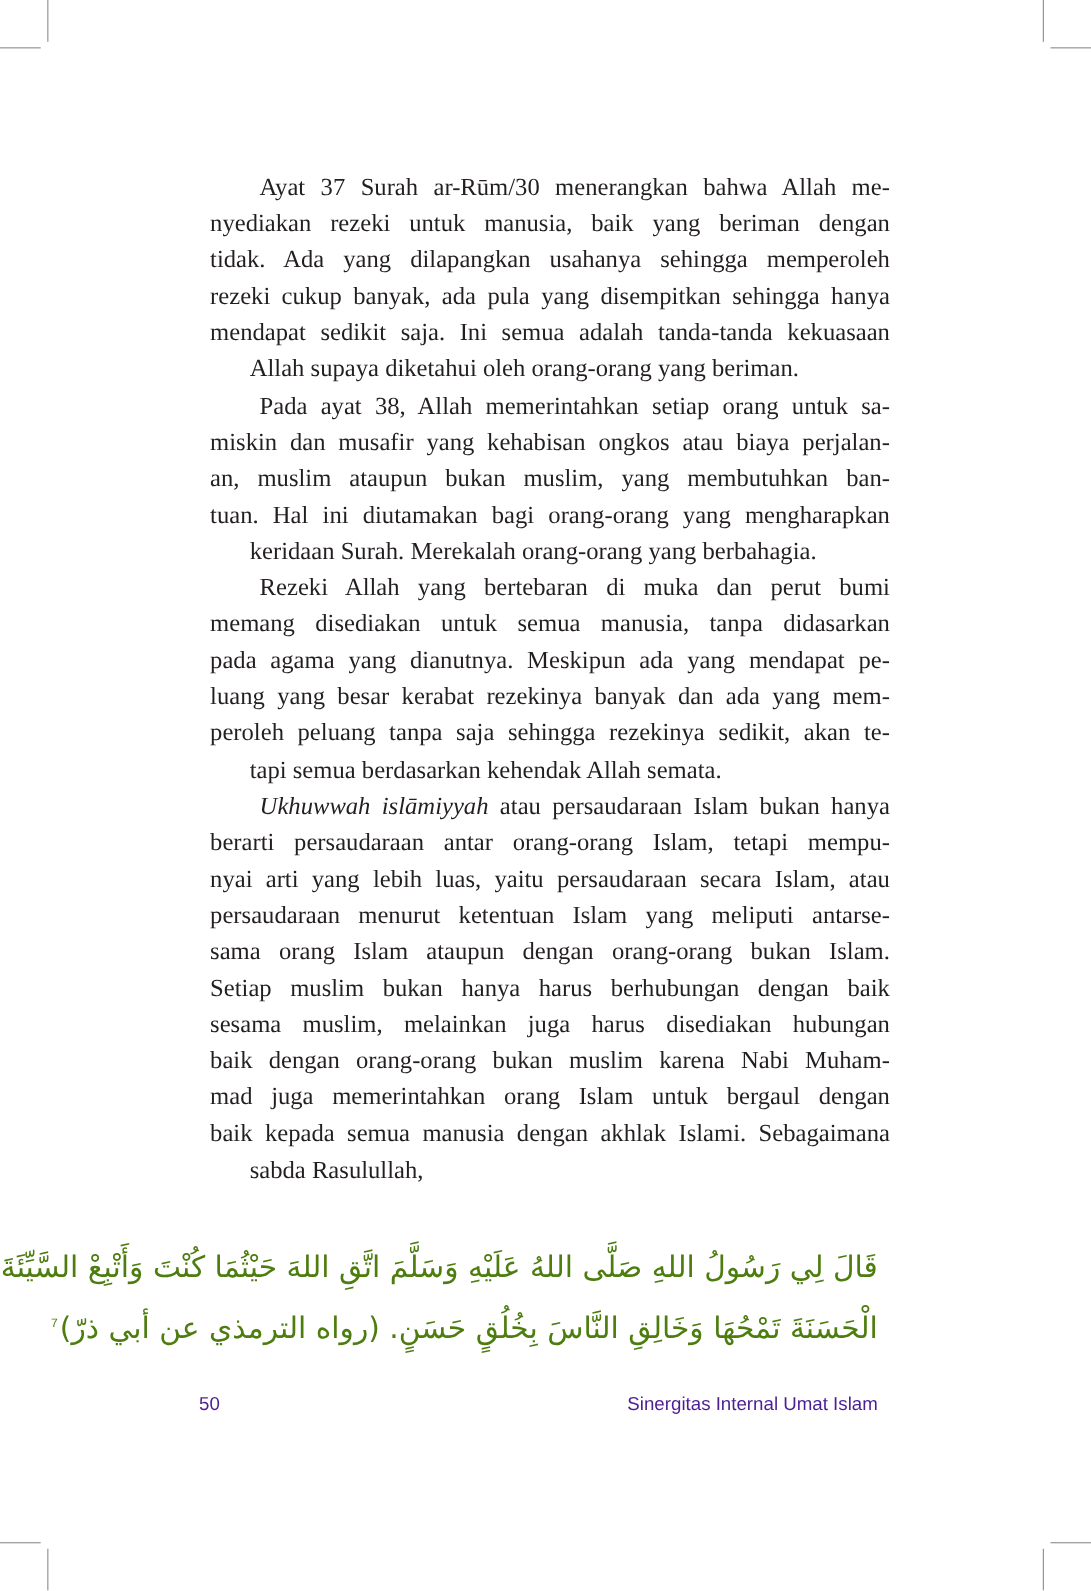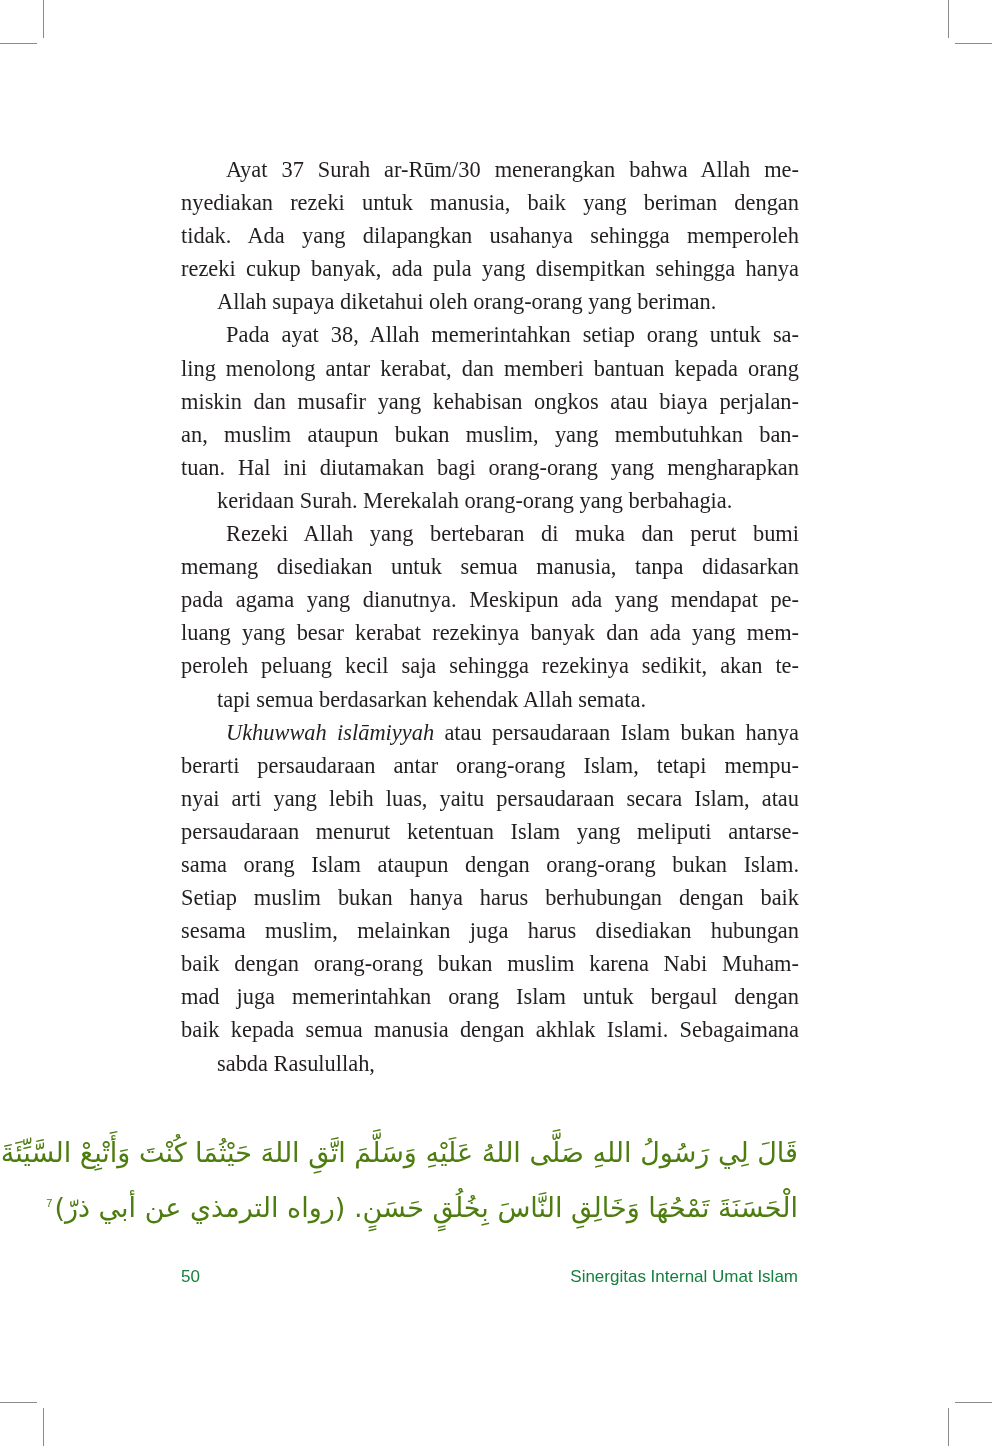--- a/index.html
+++ b/index.html
@@ -16,21 +16,21 @@
     }
     .crop {
       position: absolute;
       background: #8a8a8a;
     }
     .crop.v { width: 1px; }
     .crop.h { height: 1px; }
 
     .text-block {
       position: absolute;
-      left: 181px;
+      left: 191px;
       top: 153px;
       width: 618px;
       font-family: "Liberation Serif", "DejaVu Serif", serif;
       font-size: 22.4px;
       line-height: 33.1px;
     }
     .para {
       margin: 0;
       text-align: justify;
       text-indent: 45px;
@@ -78,21 +78,21 @@
       margin-right: 2px;
     }
 
     .footer {
       position: absolute;
       top: 1267px;
       left: 181px;
       width: 617px;
       font-family: "Liberation Sans", "DejaVu Sans", sans-serif;
       font-size: 17px;
-      color: #15803d;
+      color: #4c1d95;
       display: flex;
       justify-content: space-between;
     }
   </style>
 </head>
 <body>
 
 <div class="crop v" style="left:43px; top:0; height:38px;"></div>
 <div class="crop h" style="left:0; top:43px; width:37px;"></div>
 <div class="crop v" style="left:948px; top:0; height:38px;"></div>
@@ -101,36 +101,36 @@
 <div class="crop v" style="left:43px; top:1408px; height:38px;"></div>
 <div class="crop h" style="left:955px; top:1402px; width:37px;"></div>
 <div class="crop v" style="left:948px; top:1408px; height:38px;"></div>
 
 <div class="text-block">
   <p class="para">
     <span class="line first">Ayat 37 Surah ar-Rūm/30 menerangkan bahwa Allah me-</span>
     <span class="line">nyediakan rezeki untuk manusia, baik yang beriman dengan</span>
     <span class="line">tidak. Ada yang dilapangkan usahanya sehingga memperoleh</span>
     <span class="line">rezeki cukup banyak, ada pula yang disempitkan sehingga hanya</span>
+    <span class="line">mendapat sedikit saja. Ini semua adalah tanda-tanda kekuasaan</span>
     <span class="line last">Allah supaya diketahui oleh orang-orang yang beriman.</span>
   </p>
   <p class="para">
     <span class="line first">Pada ayat 38, Allah memerintahkan setiap orang untuk sa-</span>
-    <span class="line">ling menolong antar kerabat, dan memberi bantuan kepada orang</span>
     <span class="line">miskin dan musafir yang kehabisan ongkos atau biaya perjalan-</span>
     <span class="line">an, muslim ataupun bukan muslim, yang membutuhkan ban-</span>
     <span class="line">tuan. Hal ini diutamakan bagi orang-orang yang mengharapkan</span>
     <span class="line last">keridaan Surah. Merekalah orang-orang yang berbahagia.</span>
   </p>
   <p class="para">
     <span class="line first">Rezeki Allah yang bertebaran di muka dan perut bumi</span>
     <span class="line">memang disediakan untuk semua manusia, tanpa didasarkan</span>
     <span class="line">pada agama yang dianutnya. Meskipun ada yang mendapat pe-</span>
     <span class="line">luang yang besar kerabat rezekinya banyak dan ada yang mem-</span>
-    <span class="line">peroleh peluang kecil saja sehingga rezekinya sedikit, akan te-</span>
+    <span class="line">peroleh peluang tanpa saja sehingga rezekinya sedikit, akan te-</span>
     <span class="line last">tapi semua berdasarkan kehendak Allah semata.</span>
   </p>
   <p class="para">
     <span class="line first"><span class="italic">Ukhuwwah islāmiyyah</span><span> atau persaudaraan Islam bukan hanya</span></span>
     <span class="line">berarti persaudaraan antar orang-orang Islam, tetapi mempu-</span>
     <span class="line">nyai arti yang lebih luas, yaitu persaudaraan secara Islam, atau</span>
     <span class="line">persaudaraan menurut ketentuan Islam yang meliputi antarse-</span>
     <span class="line">sama orang Islam ataupun dengan orang-orang bukan Islam.</span>
     <span class="line">Setiap muslim bukan hanya harus berhubungan dengan baik</span>
     <span class="line">sesama muslim, melainkan juga harus disediakan hubungan</span>

